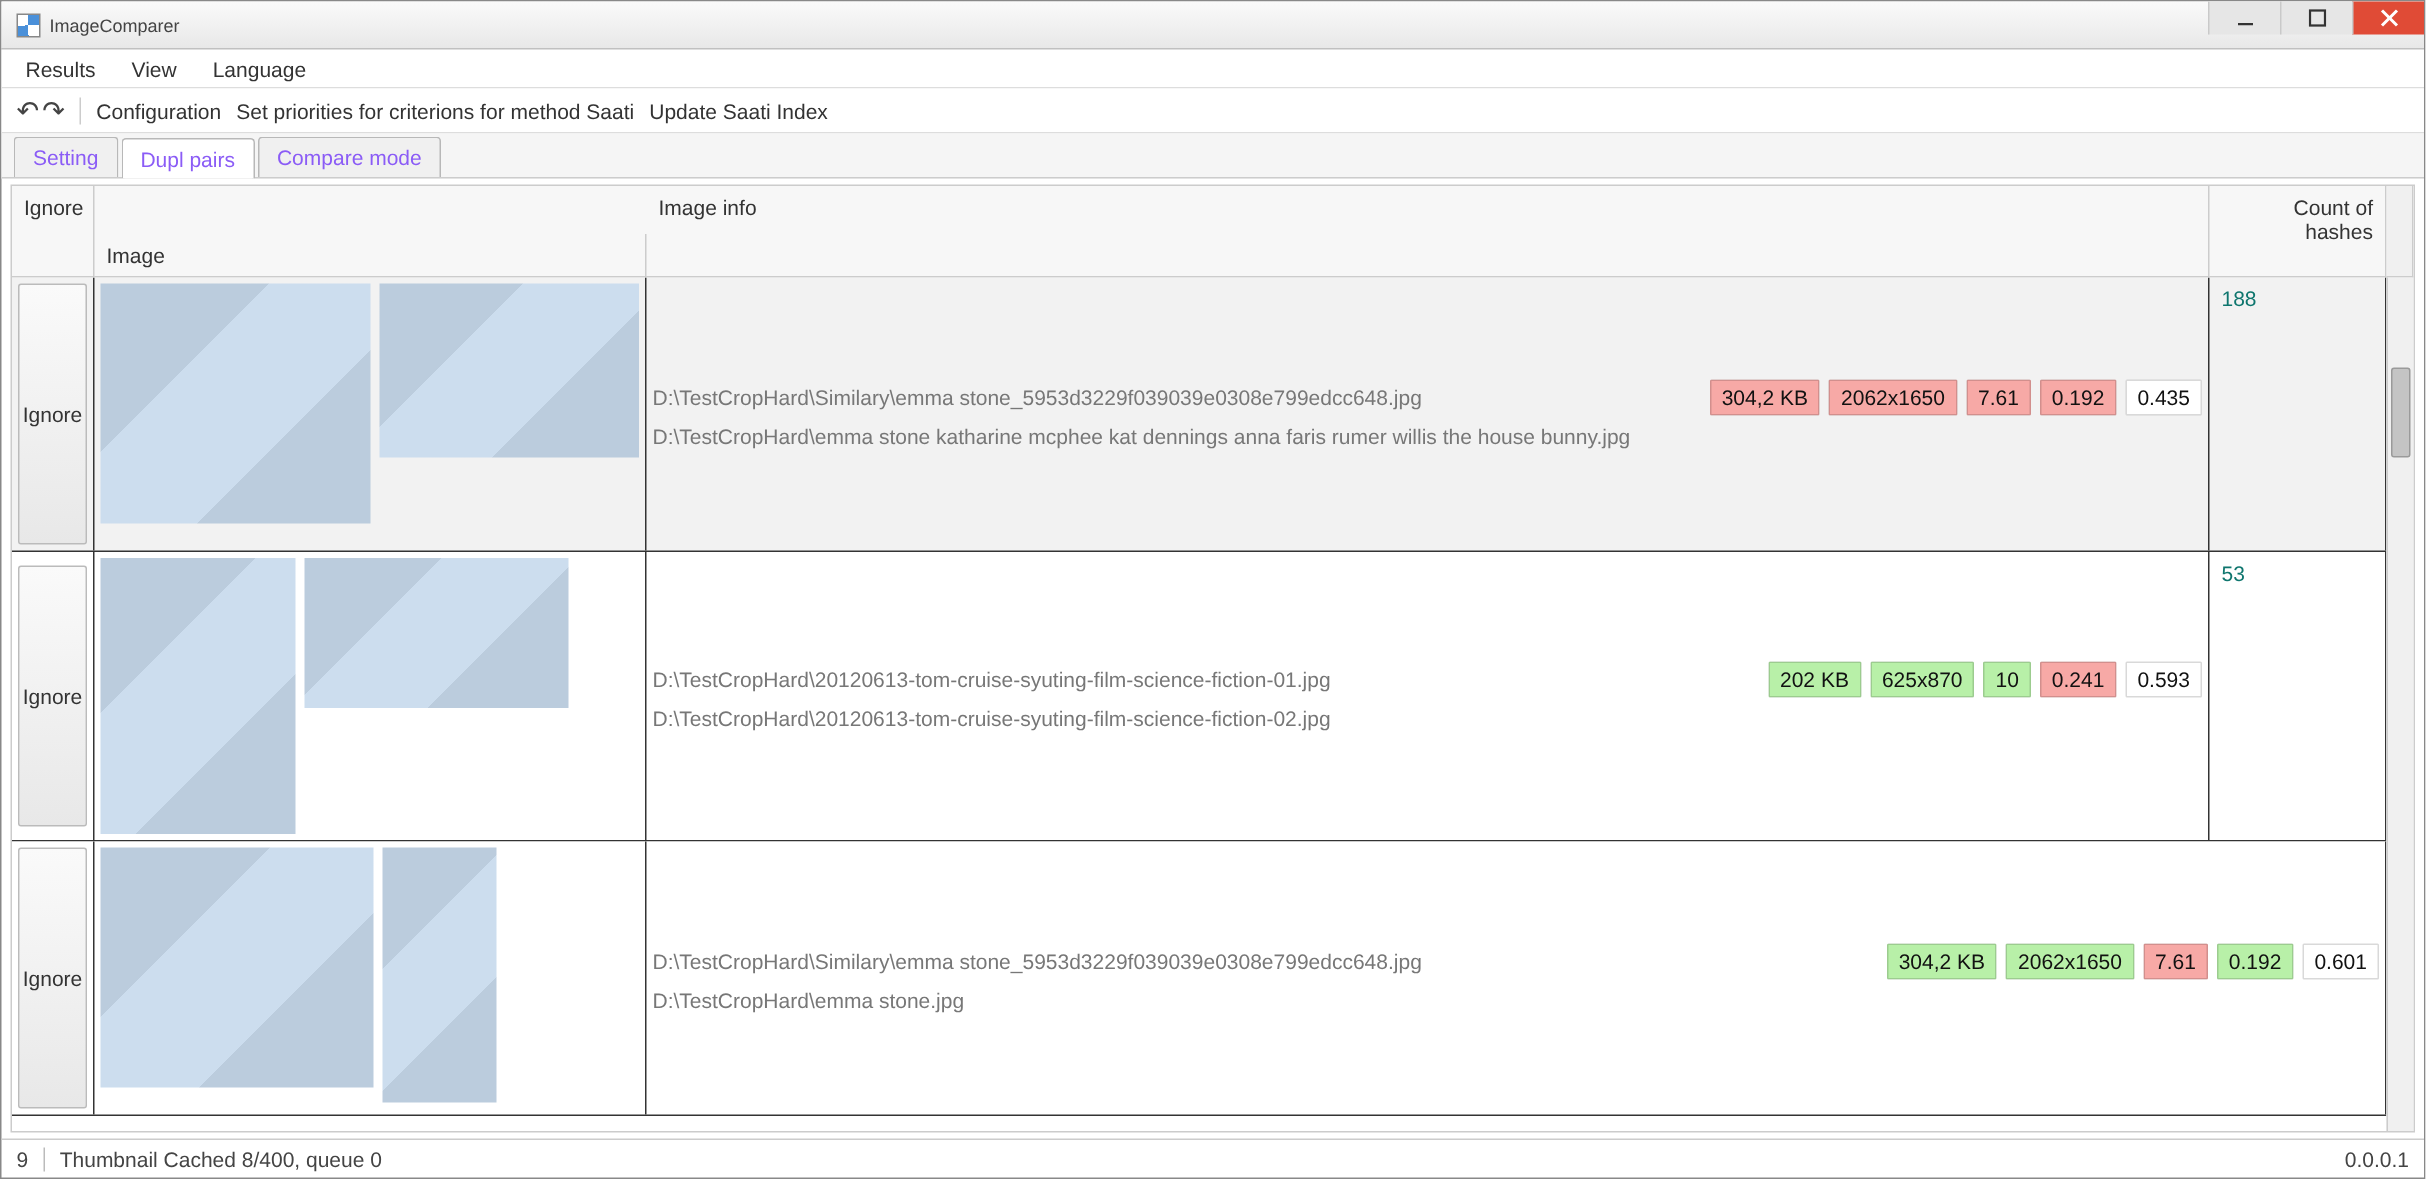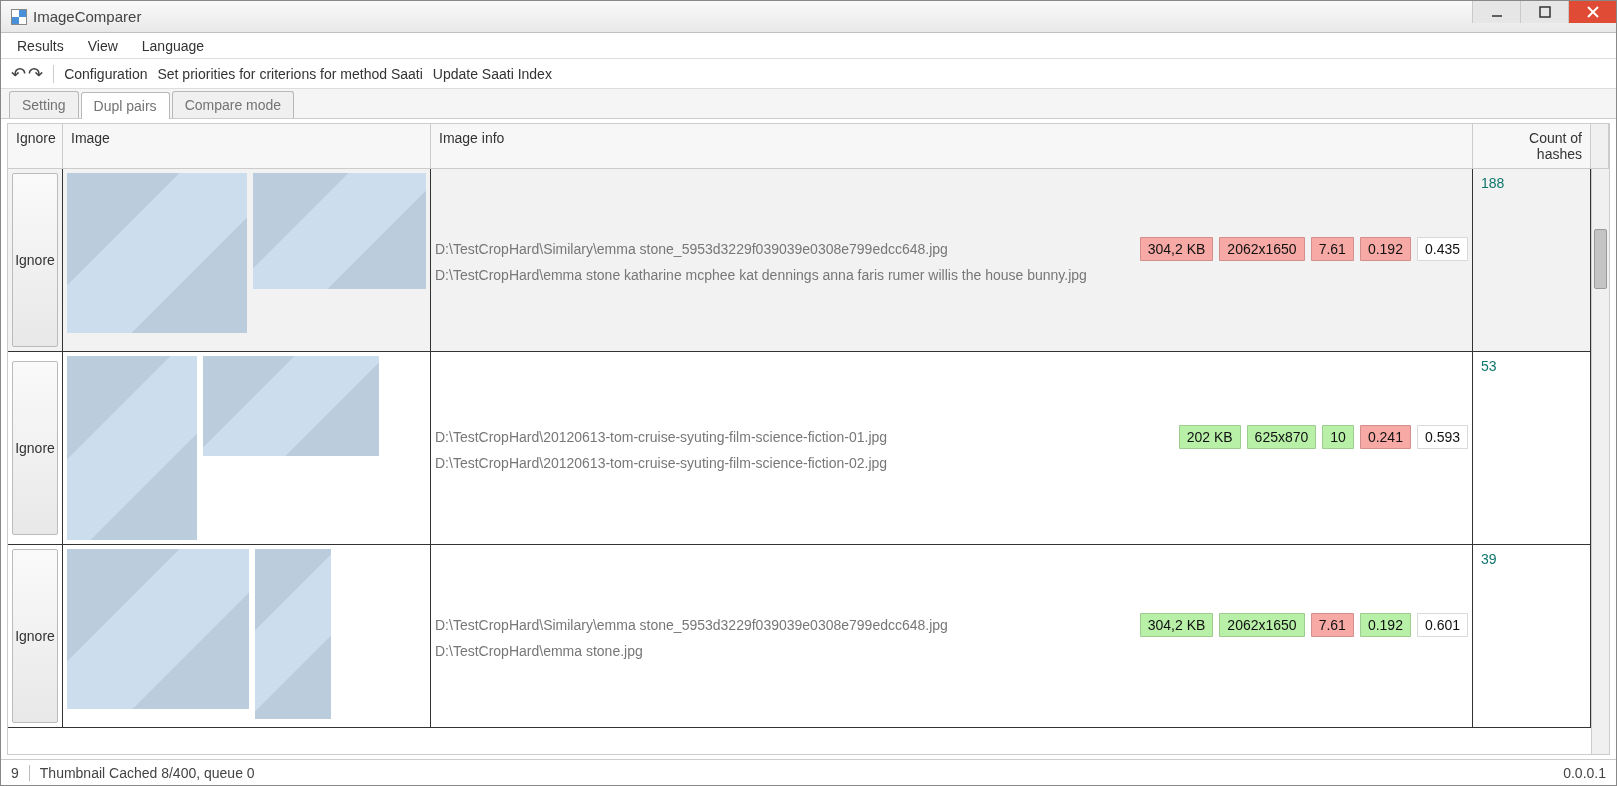--- a/index.html
+++ b/index.html
@@ -1,46 +1,46 @@
 <!DOCTYPE html>
 <html><head>
 <meta charset="utf-8">
 <style>
   * { box-sizing: border-box; }
   html, body { margin:0; padding:0; font-family: "Segoe UI", Arial, sans-serif; font-size:14px; color:#333; background:#f0f0f0; }
   .window { width:1617px; height:786px; background:#fff; border:1px solid #888; display:flex; flex-direction:column; position:relative;}
   
   .titlebar { height:32px; background: linear-gradient(#fafafa,#e8e8e8); display:flex; align-items:center; border-bottom:1px solid #c0c0c0; position:relative;}
   .titlebar .app-icon { width:16px; height:16px; margin:0 6px 0 10px; background: conic-gradient(#4a90d9 0 25%, #fff 0 50%, #4a90d9 0 75%, #fff 0 100%); border:1px solid #888;}
-  .titlebar .title { font-size:15px; color:#444;}
+  .titlebar .title { font-size:12px; color:#444;}
   .winbtns { position:absolute; right:0; top:0; height:22px; display:flex;}
   .winbtn { width:48px; height:22px; display:flex; align-items:center; justify-content:center; background:#e6e6e6; border-left:1px solid #c9c9c9; cursor:default;}
   .winbtn svg { stroke:#333; stroke-width:1.5;}
   .winbtn.close { background:#e04b36;}
   .winbtn.close svg { stroke:#fff; stroke-width:2;}
   
   .menubar { height:26px; display:flex; align-items:center; gap:24px; padding:0 16px; border-bottom:1px solid #ddd; background:#fff;}
   .menubar div { color:#333; }
   
   .configbar { height:30px; display:flex; align-items:center; gap:10px; padding:0 10px; border-bottom:1px solid #ddd; background:#fff;}
   .configbar .arrows { display:flex; gap:2px;}
   .configbar .arrows span { font-size:18px; color:#444; line-height:1;}
   .configbar .sep { width:0; height:18px; border-left:1px solid #ccc;}
   .configbar .cfg-links { display:flex; gap:10px; color:#333;}
   
   .tabrow { height:30px; display:flex; align-items:flex-end; padding-left:8px; background:#f5f5f5; border-bottom:1px solid #ccc;}
-  .tab { padding:5px 12px; border:1px solid #b8b8b8; border-bottom:none; background:#f0f0f0; margin-right:2px; border-top-left-radius:3px; border-top-right-radius:3px; color:#737373;}
+  .tab { padding:5px 12px; border:1px solid #b8b8b8; border-bottom:none; background:#f0f0f0; margin-right:2px; border-top-left-radius:3px; border-top-right-radius:3px; color:#8b5cf6;}
   .tab.active { background:#fff; position:relative; top:1px;}
   
   .main-wrap { flex:1; display:flex; flex-direction:column; overflow:hidden; border:1px solid #ccc; margin:4px 6px;}
   .grid { flex:1; display:flex; flex-direction:column; overflow:hidden;}
   .grid-head { display:flex; background:#f7f7f7;}
   .grid-head div { border:1px solid #ccc; border-top:none; border-left:none; padding:6px 8px; color:#333;}
   .col-ignore { width:55px; flex:0 0 55px;}
-  .col-image  { width:368px; flex:0 0 368px;}
+  .col-image  { width:368px; flex:0 0 368px;margin-top:32px;}
   .col-info   { flex:1; min-width:0;}
   .col-count  { width:118px; flex:0 0 118px; text-align:right;}
   .col-scroll { width:18px; flex:0 0 18px; background:#f0f0f0;}
   .grid-body-wrap { flex:1; position:relative; display:flex;}
   .grid-body { flex:1; overflow:hidden;}
   .row { display:flex; border-bottom:1px solid #333; background:#fff;}
   .row.sel { background:#f2f2f2;}
   .cell { border-right:1px solid #333; padding:4px;}
   .cell.ignore { width:55px; flex:0 0 55px; display:flex; align-items:center; justify-content:center;}
   .cell.ignore .btn-ignore { writing-mode: horizontal-tb; width:46px; min-height:174px; border:1px solid #bbb; background:linear-gradient(#fafafa,#e8e8e8); display:flex; align-items:center; justify-content:center; color:#333; border-radius:2px;}
@@ -208,21 +208,20 @@
                     <span class="chip g">2062x1650</span>
                     <span class="chip r">7.61</span>
                     <span class="chip g">0.192</span>
                     <span class="chip w">0.601</span>
                   </div>
                 </div>
                 <div class="info-line">
                   <span class="path">D:\TestCropHard\emma stone.jpg</span>
                 </div>
               </div>
-              <div class="cell count">39</div>
             </div>
           </div>
         <div class="vscroll">
           <div class="thumb-bar"></div>
         </div>
       </div>
     </div>
   </div>
 
   <div class="status">

